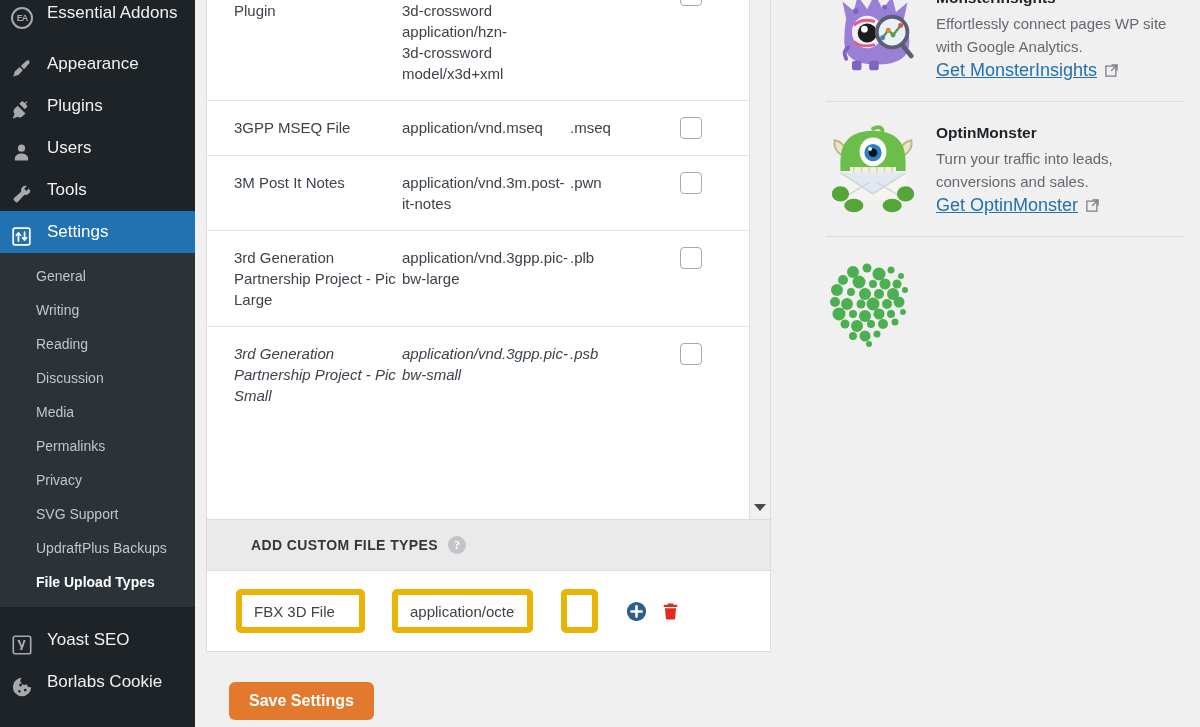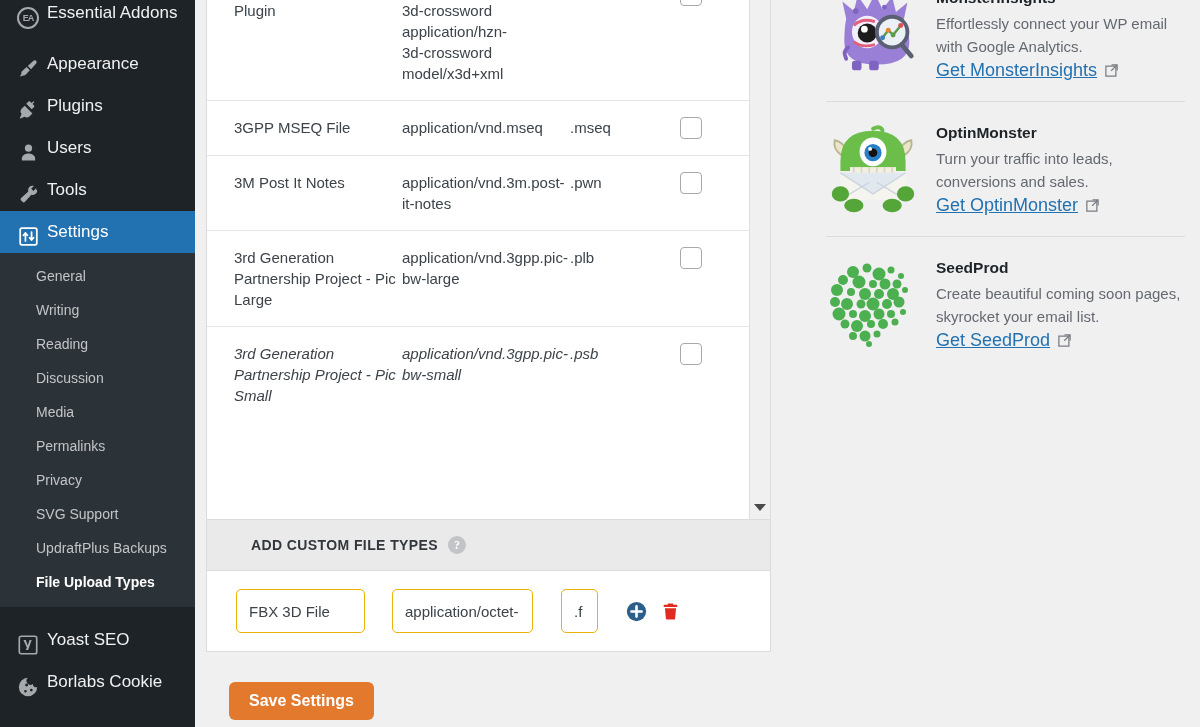--- a/index.html
+++ b/index.html
@@ -24,21 +24,21 @@
     overflow: hidden;
   }
   .menu-top {
     display: flex; align-items: center;
     height: 42px; padding-left: 11px;
     font-size: 17px; color: #f0f0f1;
     cursor: pointer; position: relative;
   }
   .menu-top .mi-ico {
     width: 28px; height: 28px;
-    display: flex; align-items: center; justify-content: flex-end;
+    display: flex; align-items: center; justify-content: flex-start;
     margin-right: 8px; flex: 0 0 28px;
     color: #a7aaad;
     margin-top: 9px;
   }
   .menu-top .mi-label { white-space: nowrap; }
   .menu-top.current {
     background: #2271b1; color: #fff; font-weight: 400;
   }
   .menu-top.current .mi-ico { color: #fff; }
   .menu-top.current::after {
@@ -158,21 +158,21 @@
   .add-custom-body {
     background: #fff;
     border: 1px solid #dcdcde;
     border-top: none;
     width: 565px;
     padding: 18px 0 18px 0;
     display: flex; align-items: center;
   }
   .ac-input {
     height: 44px;
-    border: 1px solid #eab308;
+    border: 6px solid #eab308;
     border-radius: 5px;
     background: #fff;
     font-size: 15px;
     color: #3c434a;
     padding: 5px 12px;
     font-family: "Liberation Sans", sans-serif;
     outline: none;
   }
   .ac-input::placeholder { color: #3c434a; opacity: 1; }
   .in-desc { width: 129px; margin-left: 29px; }
@@ -449,21 +449,21 @@
             <path d="M80 57 l10 12" stroke="#5a5f73" stroke-width="5" stroke-linecap="round"></path>
             <circle cx="32" cy="22" r="3" fill="#7e63c2"></circle>
             <circle cx="62" cy="18" r="2.5" fill="#7e63c2"></circle>
             <path d="M24 60 q-6 4 -2 12" stroke="#7e63c2" stroke-width="4" fill="none" stroke-linecap="round"></path>
             <rect x="28" y="74" width="10" height="10" rx="3" fill="#7e63c2"></rect>
             <rect x="46" y="74" width="10" height="10" rx="3" fill="#7e63c2"></rect>
           </svg>
         </div>
         <div class="promo-text">
           <div class="promo-title">MonsterInsights</div>
-          <p class="promo-desc">Effortlessly connect your WP email with Google Analytics.</p>
+          <p class="promo-desc">Effortlessly connect pages WP site with Google Analytics.</p>
           <span class="promo-link">
             <span>Get MonsterInsights</span>
             <svg width="15" height="15" viewBox="0 0 24 24" fill="none" stroke="#787c82" stroke-width="2">
               <path d="M4 4h8v16H4z M4 4h16v16" stroke="none"></path>
               <rect x="3" y="5" width="16" height="16"></rect>
               <path d="M12 3h9v9M21 3l-9.5 9.5" stroke="#787c82"></path>
             </svg>
           </span>
         </div>
       </div>
@@ -544,29 +544,18 @@
               <circle cx="48" cy="68" r="4"></circle>
                 <circle cx="60" cy="68" r="5"></circle>
               <circle cx="72" cy="66" r="3.5"></circle>
               <circle cx="30" cy="80" r="4"></circle>
                 <circle cx="42" cy="80" r="5.5"></circle>
               <circle cx="54" cy="78" r="3.5"></circle>
                 <circle cx="46" cy="88" r="3"></circle>
             </g>
           </svg>
         </div>
-        <div class="promo-text">
-          <div class="promo-title">SeedProd</div>
-          <p class="promo-desc">Create beautiful coming soon pages, skyrocket your email list.</p>
-          <span class="promo-link">
-            <span>Get SeedProd</span>
-            <svg width="15" height="15" viewBox="0 0 24 24" fill="none" stroke="#787c82" stroke-width="2">
-              <rect x="3" y="5" width="16" height="16"></rect>
-              <path d="M12 3h9v9M21 3l-9.5 9.5" stroke="#787c82"></path>
-            </svg>
-          </span>
-        </div>
       </div>
 
     </aside>
 
   </main>
 </div>
 
 </body></html>

